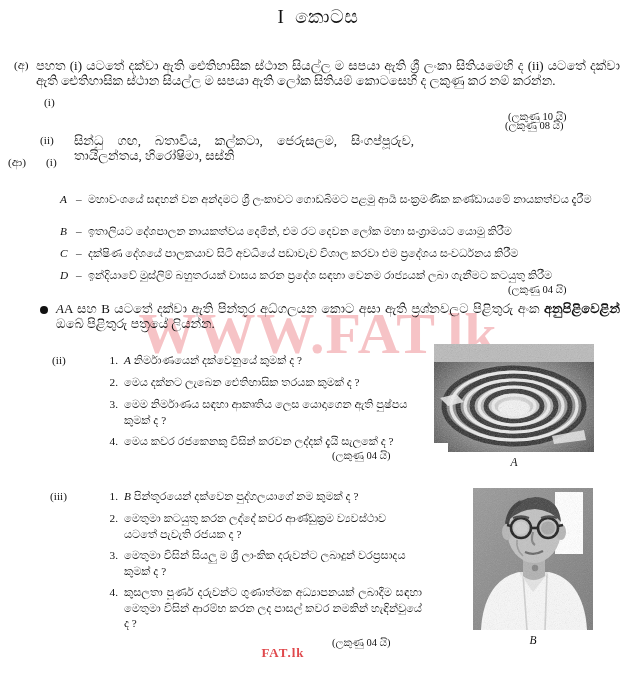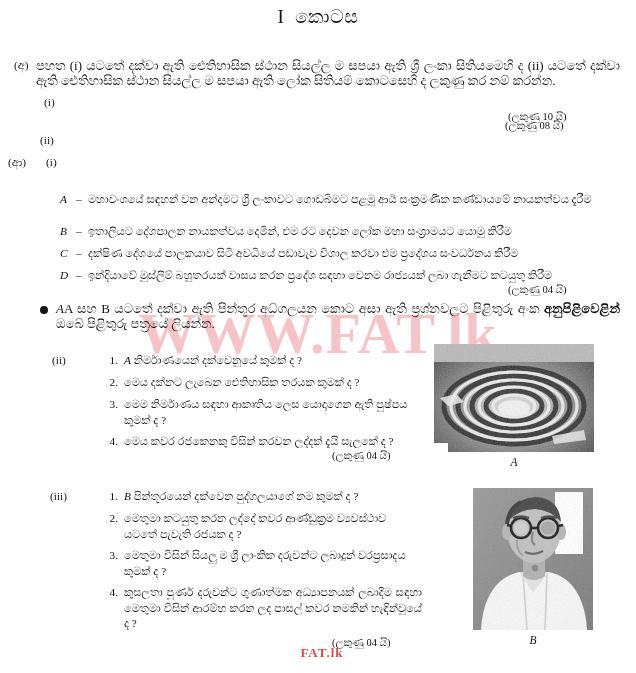--- a/index.html
+++ b/index.html
@@ -133,41 +133,41 @@
     left: 0;
     bottom: 12px;
     width: 566px;
     text-align: center;
     font-family: "Liberation Serif", "DejaVu Serif", serif;
     font-weight: bold;
     font-size: 13px;
     letter-spacing: 1px;
     color: #e0484c;
     z-index: 12;
-    padding-left: 39px;
   }
 </style>
 </head>
 <body>
 
 <div id="page">
 
   <div id="watermark">WWW.FAT.lk</div>
 
   <div id="title">
     <span class="roman">I</span>&nbsp;&nbsp;<span>කොටස</span>
   </div>
 
   <div class="lbl" style="left:14px; top:58px;">(අ)</div>
   <div class="blk" style="left:36px; top:58px; width:584px;">පහත (i) යටතේ දක්වා ඇති ඓතිහාසික ස්ථාන සියල්ල ම සපයා ඇති ශ්‍රී ලංකා සිතියමෙහි ද (ii) යටතේ දක්වා ඇති ඓතිහාසික ස්ථාන සියල්ල ම සපයා ඇති ලෝක සිතියම් කොටසෙහි ද ලකුණු කර නම් කරන්න.</div>
 
   <div class="lbl" style="left:44px; top:95px;">(i)</div>
   <div class="marks" style="left:508px; top:111px;">(ලකුණු 10 යි)</div>
 
   <div class="lbl" style="left:40px; top:133px;">(ii)</div>
+  <div class="blk" style="left:74px; top:133px; width:340px;">සින්ධු ගඟ, බතාවිය, කල්කටා, ජෙරුසලම, සිංගප්පූරුව, තායිලන්තය, හිරෝෂිමා, සස්නි</div>
   <div class="marks" style="left:505px; top:120px;">(ලකුණු 08 යි)</div>
 
   <div class="lbl" style="left:8px; top:155px;">(ආ)</div>
   <div class="lbl" style="left:46px; top:155px;">(i)</div>
 
   <div class="stmt" style="left:60px; top:192px; width:560px;">
     <span class="key">A</span>
     <span class="dash">–</span>
     <span class="body">මහාවංශයේ සඳහන් වන අන්දමට ශ්‍රී ලංකාවට ගොඩබිමට පළමු ආර්‍ය සංක්‍රමණික කණ්ඩායමේ නායකත්වය දැරීම</span>
   </div>

